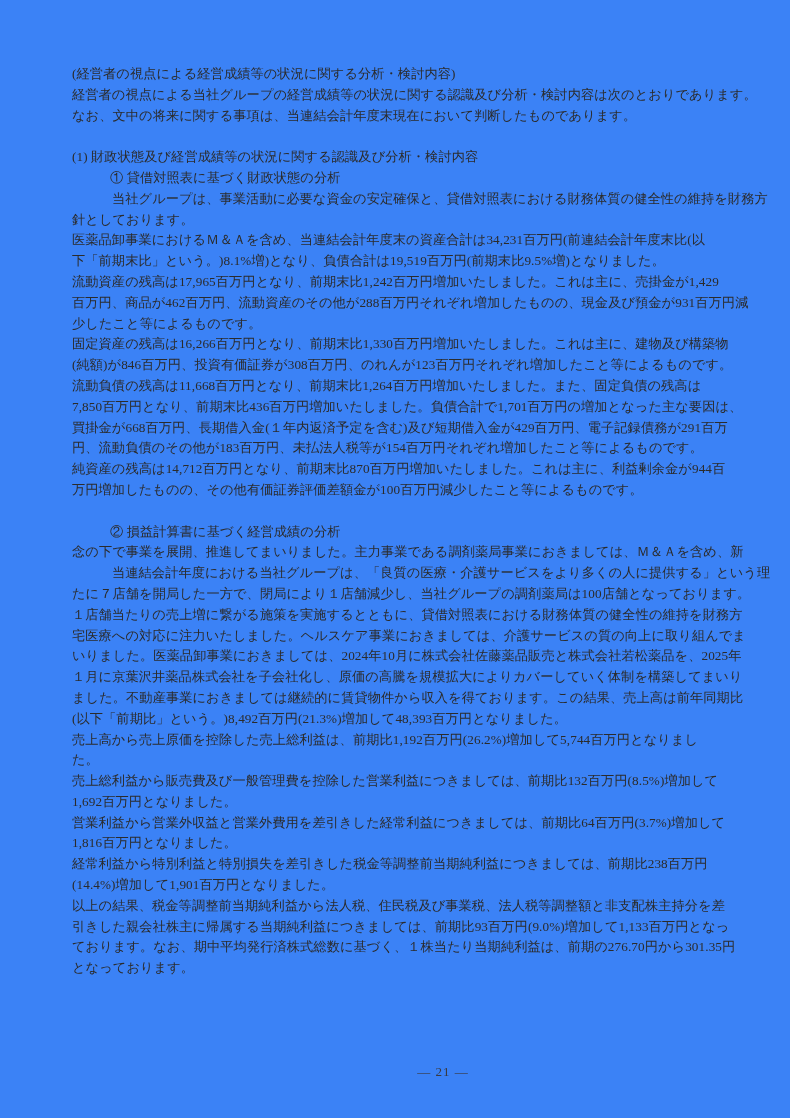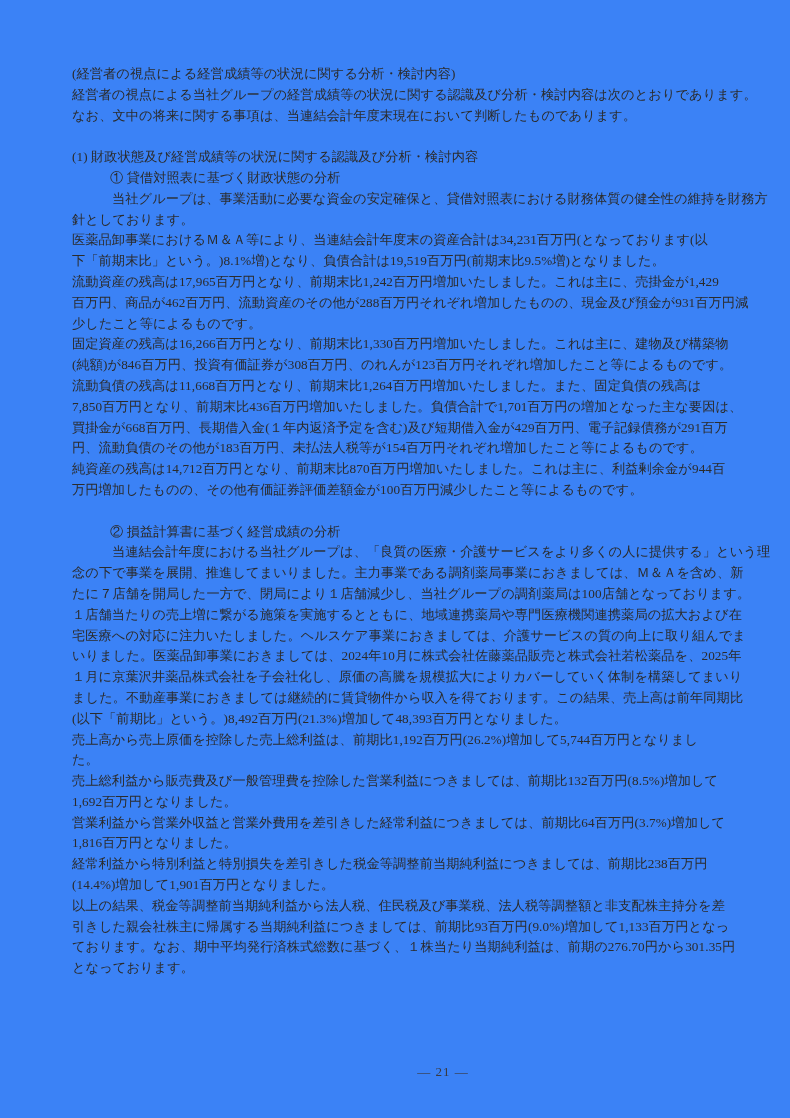--- a/index.html
+++ b/index.html
@@ -52,39 +52,39 @@
 <div class="page">
   <div class="doc-body">
       <div class="line i0">(経営者の視点による経営成績等の状況に関する分析・検討内容)</div>
       <div class="line i1">経営者の視点による当社グループの経営成績等の状況に関する認識及び分析・検討内容は次のとおりであります。</div>
       <div class="line i1">なお、文中の将来に関する事項は、当連結会計年度末現在において判断したものであります。</div>
       <div class="line i0 blank"></div>
       <div class="line i1">(1) 財政状態及び経営成績等の状況に関する認識及び分析・検討内容</div>
       <div class="line i2">① 貸借対照表に基づく財政状態の分析</div>
       <div class="line i3">当社グループは、事業活動に必要な資金の安定確保と、貸借対照表における財務体質の健全性の維持を財務方</div>
       <div class="line i0">針としております。</div>
-      <div class="line i1">医薬品卸事業におけるＭ＆Ａ等により、当連結会計年度末の資産合計は34,231百万円(となっております(以</div>
+      <div class="line i1">医薬品卸事業におけるＭ＆Ａを含め、当連結会計年度末の資産合計は34,231百万円(前連結会計年度末比(以</div>
       <div class="line i0">下「前期末比」という。)8.1%増)となり、負債合計は19,519百万円(前期末比9.5%増)となりました。</div>
       <div class="line i1">流動資産の残高は17,965百万円となり、前期末比1,242百万円増加いたしました。これは主に、売掛金が1,429</div>
       <div class="line i0">百万円、商品が462百万円、流動資産のその他が288百万円それぞれ増加したものの、現金及び預金が931百万円減</div>
       <div class="line i0">少したこと等によるものです。</div>
       <div class="line i1">固定資産の残高は16,266百万円となり、前期末比1,330百万円増加いたしました。これは主に、建物及び構築物</div>
       <div class="line i0">(純額)が846百万円、投資有価証券が308百万円、のれんが123百万円それぞれ増加したこと等によるものです。</div>
       <div class="line i1">流動負債の残高は11,668百万円となり、前期末比1,264百万円増加いたしました。また、固定負債の残高は</div>
       <div class="line i0">7,850百万円となり、前期末比436百万円増加いたしました。負債合計で1,701百万円の増加となった主な要因は、</div>
       <div class="line i0">買掛金が668百万円、長期借入金(１年内返済予定を含む)及び短期借入金が429百万円、電子記録債務が291百万</div>
       <div class="line i0">円、流動負債のその他が183百万円、未払法人税等が154百万円それぞれ増加したこと等によるものです。</div>
       <div class="line i1">純資産の残高は14,712百万円となり、前期末比870百万円増加いたしました。これは主に、利益剰余金が944百</div>
       <div class="line i0">万円増加したものの、その他有価証券評価差額金が100百万円減少したこと等によるものです。</div>
       <div class="line i0 blank"></div>
       <div class="line i2">② 損益計算書に基づく経営成績の分析</div>
+      <div class="line i0">念の下で事業を展開、推進してまいりました。主力事業である調剤薬局事業におきましては、Ｍ＆Ａを含め、新</div>
       <div class="line i3">当連結会計年度における当社グループは、「良質の医療・介護サービスをより多くの人に提供する」という理</div>
-      <div class="line i0">念の下で事業を展開、推進してまいりました。主力事業である調剤薬局事業におきましては、Ｍ＆Ａを含め、新</div>
       <div class="line i0">たに７店舗を開局した一方で、閉局により１店舗減少し、当社グループの調剤薬局は100店舗となっております。</div>
-      <div class="line i0">１店舗当たりの売上増に繋がる施策を実施するとともに、地域連携薬局や専門医療機関連携薬局の拡大および在</div>
+      <div class="line i0">１店舗当たりの売上増に繋がる施策を実施するとともに、貸借対照表における財務体質の健全性の維持を財務方</div>
       <div class="line i0">宅医療への対応に注力いたしました。ヘルスケア事業におきましては、介護サービスの質の向上に取り組んでま</div>
       <div class="line i0">いりました。医薬品卸事業におきましては、2024年10月に株式会社佐藤薬品販売と株式会社若松薬品を、2025年</div>
       <div class="line i0">１月に京葉沢井薬品株式会社を子会社化し、原価の高騰を規模拡大によりカバーしていく体制を構築してまいり</div>
       <div class="line i0">ました。不動産事業におきましては継続的に賃貸物件から収入を得ております。この結果、売上高は前年同期比</div>
       <div class="line i0">(以下「前期比」という。)8,492百万円(21.3%)増加して48,393百万円となりました。</div>
       <div class="line i1">売上高から売上原価を控除した売上総利益は、前期比1,192百万円(26.2%)増加して5,744百万円となりまし</div>
       <div class="line i0">た。</div>
       <div class="line i1">売上総利益から販売費及び一般管理費を控除した営業利益につきましては、前期比132百万円(8.5%)増加して</div>
       <div class="line i0">1,692百万円となりました。</div>
       <div class="line i1">営業利益から営業外収益と営業外費用を差引きした経常利益につきましては、前期比64百万円(3.7%)増加して</div>

